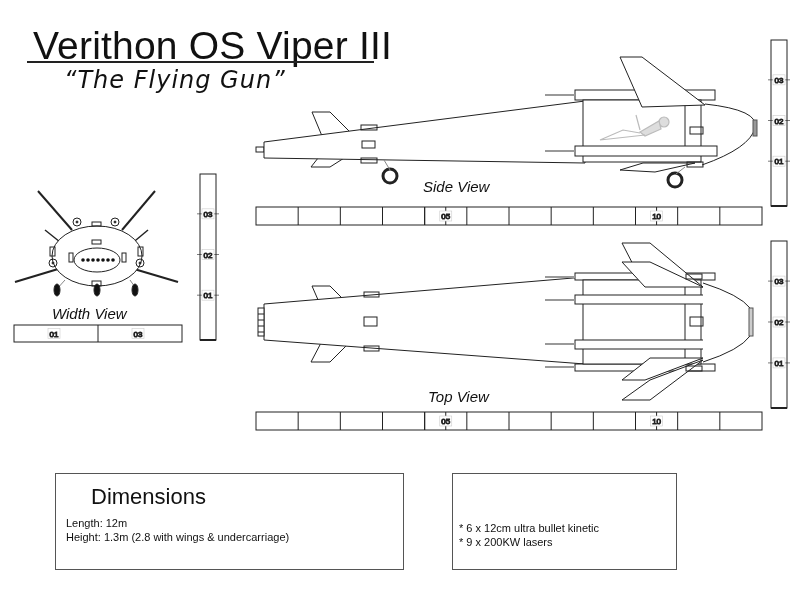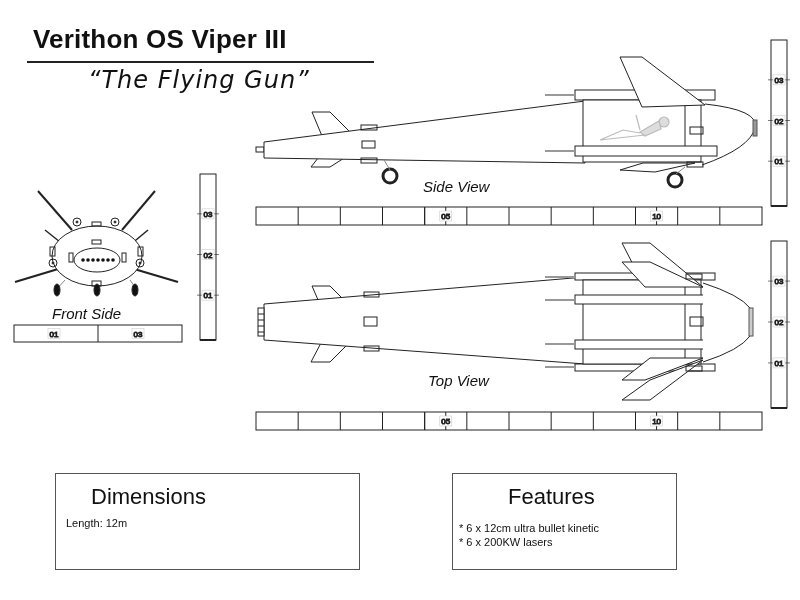--- a/index.html
+++ b/index.html
@@ -1,26 +1,26 @@
 <!DOCTYPE html>
 <html><head>
 <meta charset="utf-8">
 <style>
   html,body{margin:0;padding:0;background:#fff;}
   body{width:800px;height:600px;position:relative;overflow:hidden;font-family:"Liberation Sans",sans-serif;color:#111;}
   .abs{position:absolute;}
-  #title{left:33px;top:24px;font-size:26px;letter-spacing:0.2px;font-weight:bold;}
+  #title{left:33px;top:24px;font-size:39px;letter-spacing:0.2px;}
   #title-rule{left:27px;top:61px;width:347px;height:2px;background:#222;}
-  #subtitle{left:88px;top:66px;font-size:24px;font-style:italic;font-family:"DejaVu Sans",sans-serif;letter-spacing:1px;}
+  #subtitle{left:64px;top:66px;font-size:24px;font-style:italic;font-family:"DejaVu Sans",sans-serif;letter-spacing:1px;}
   .lbl{font-size:15px;font-style:italic;}
   #lbl-side{left:423px;top:178px;}
-  #lbl-top{left:428px;top:372px;}
+  #lbl-top{left:428px;top:388px;}
   #lbl-front{left:52px;top:305px;}
   .box{border:1px solid #555;background:#fff;}
-  #dim-box{left:55px;top:473px;width:303px;height:95px;}
+  #dim-box{left:55px;top:473px;width:303px;height:95px;padding-left:44px;}
   #feat-box{left:452px;top:473px;width:223px;height:95px;}
   .box-title{position:absolute;font-size:22px;}
   #dim-title{left:35px;top:10px;}
   #feat-title{left:55px;top:10px;}
   .box-lines{position:absolute;font-size:11px;line-height:13.5px;}
   #dim-lines{left:10px;top:43px;}
   #feat-lines{left:6px;top:48px;}
   svg{position:absolute;left:0;top:0;}
   .rtick{font-size:8px;fill:#333;font-family:"Liberation Sans",sans-serif;}
 </style>
@@ -231,28 +231,28 @@
       <rect x="773" y="316.995" width="12" height="10" fill="#fff" stroke="#ccc" stroke-width="0.6"></rect>
       <text x="779" y="324.995" text-anchor="middle" class="rtick">02</text>
       <line x1="768" y1="362.90999999999997" x2="790" y2="362.90999999999997" stroke-width="0.6"></line>
       <rect x="773" y="357.90999999999997" width="12" height="10" fill="#fff" stroke="#ccc" stroke-width="0.6"></rect>
       <text x="779" y="365.90999999999997" text-anchor="middle" class="rtick">01</text>
     </g>
 </svg>
 
 <div id="lbl-side" class="abs lbl">Side View</div>
 <div id="lbl-top" class="abs lbl">Top View</div>
-<div id="lbl-front" class="abs lbl">Front Side</div>
+<div id="lbl-front" class="abs lbl">Width View</div>
 
 <div id="dim-box" class="abs box">
   <div id="dim-title" class="box-title">Dimensions</div>
   <div id="dim-lines" class="box-lines">
     <div>Length: 12m</div>
+    <div>Height: 1.3m (2.8 with wings &amp; undercarriage)</div>
   </div>
 </div>
 
 <div id="feat-box" class="abs box">
-  <div id="feat-title" class="box-title">Features</div>
   <div id="feat-lines" class="box-lines">
     <div>* 6 x 12cm ultra bullet kinetic</div>
-    <div>* 6 x 200KW lasers</div>
+    <div>* 9 x 200KW lasers</div>
   </div>
 </div>
 
 </body></html>

